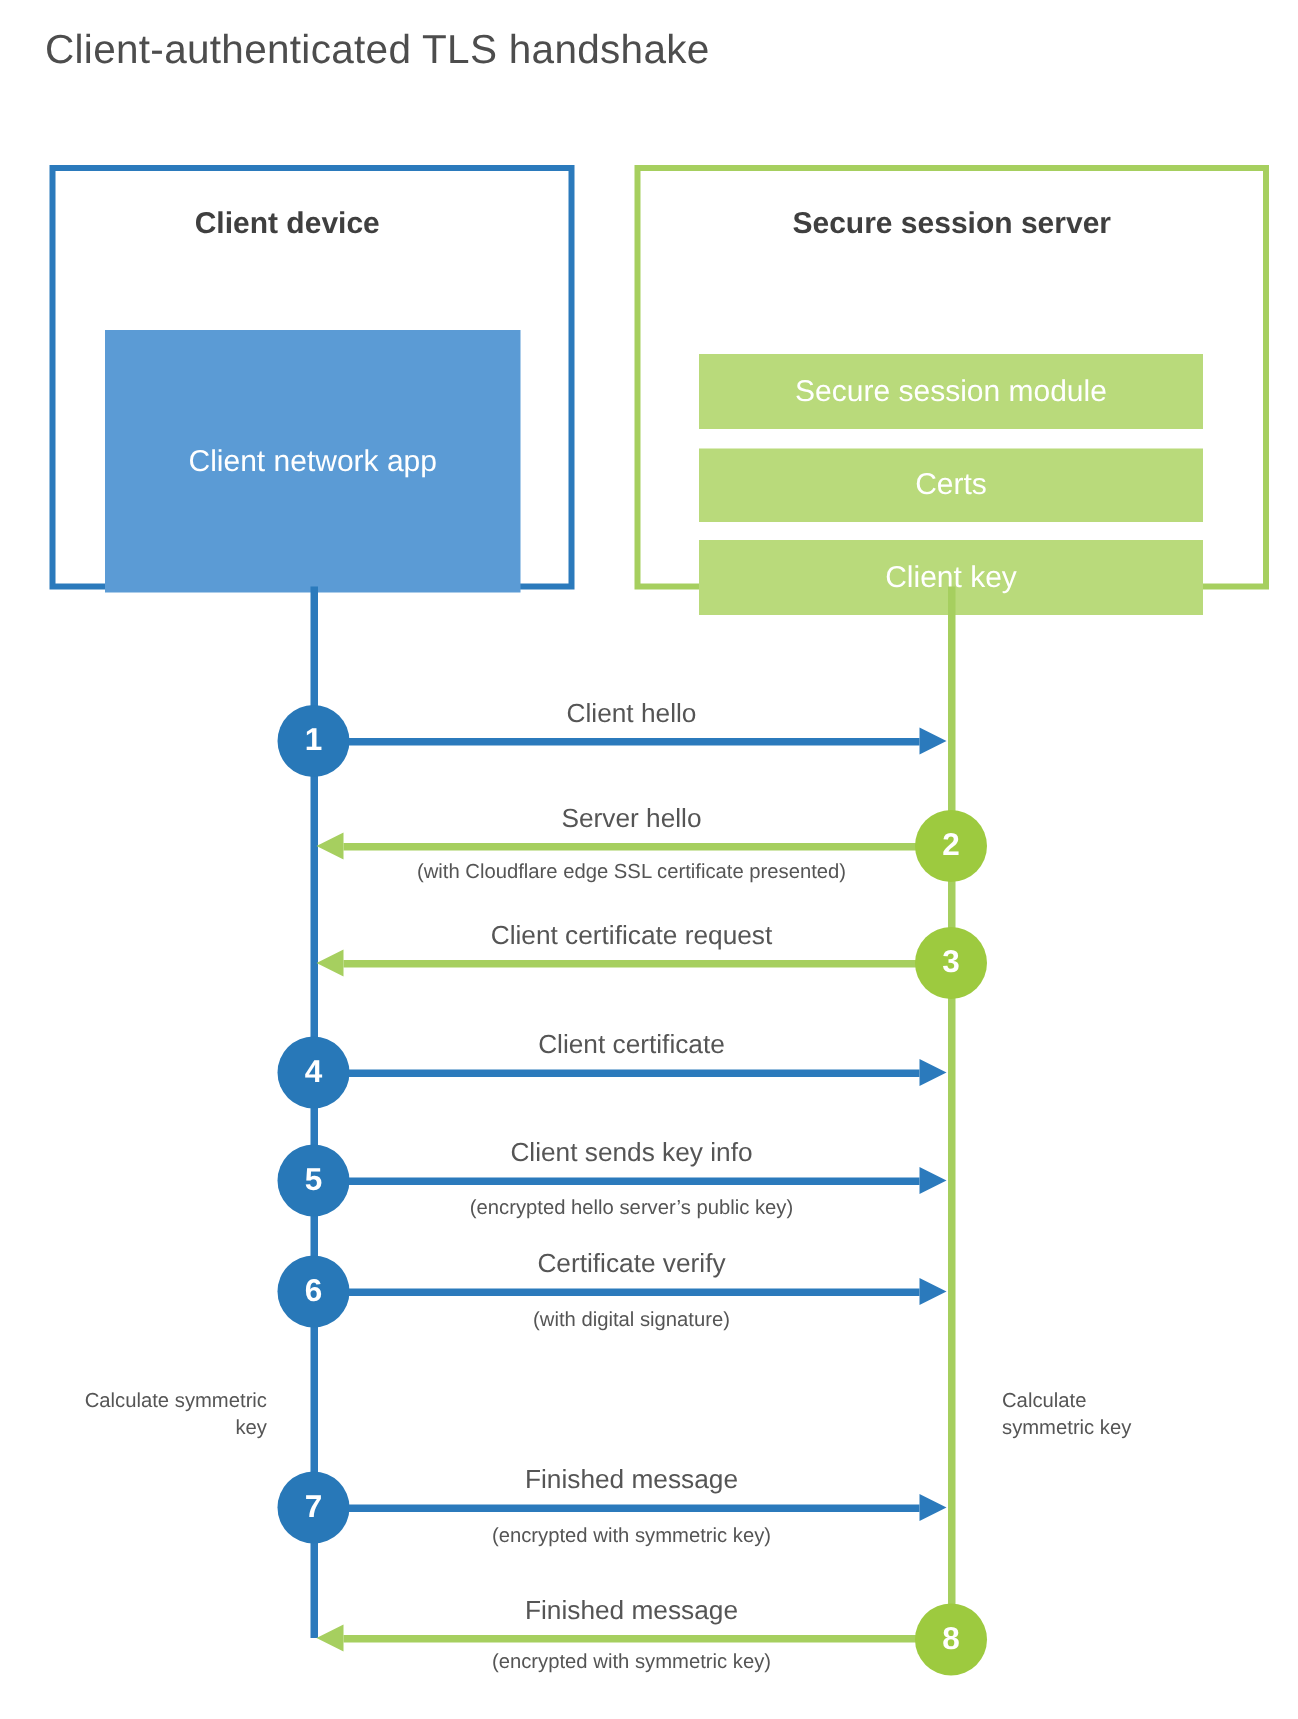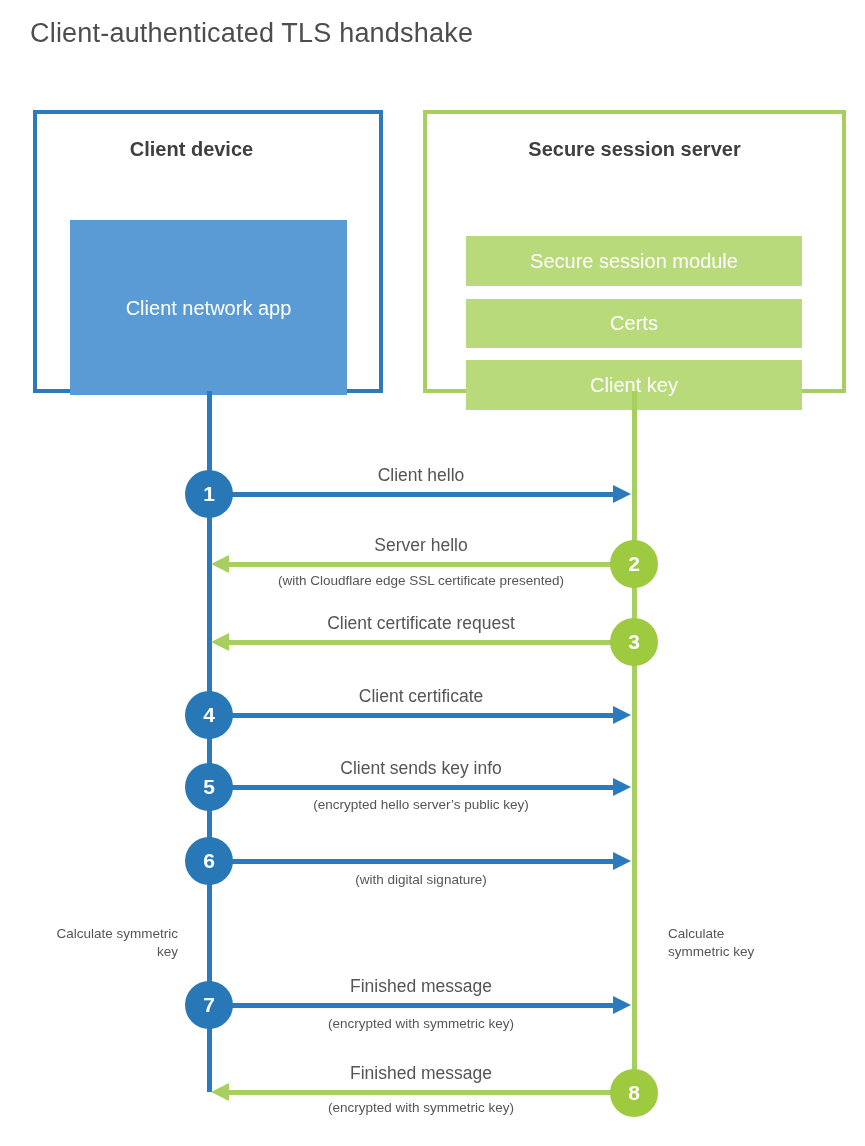--- a/index.html
+++ b/index.html
@@ -111,20 +111,21 @@
 
   <div class="abs hline blue" style="left:231px;top:785px;width:382px;"></div>
   <div class="abs head right blue" style="left:613px;top:778px;"></div>
   <div class="abs circle blue" style="top:763px;">5</div>
   <div class="abs mlabel" style="top:758px;">Client sends key info</div>
   <div class="abs msub" style="top:797px;">(encrypted hello server’s public key)</div>
 
   <div class="abs hline blue" style="left:231px;top:859px;width:382px;"></div>
   <div class="abs head right blue" style="left:613px;top:852px;"></div>
   <div class="abs circle blue" style="top:837px;">6</div>
+  <div class="abs mlabel" style="top:832px;">Certificate verify</div>
   <div class="abs msub" style="top:872px;">(with digital signature)</div>
 
   <div class="abs hline blue" style="left:231px;top:1003px;width:382px;"></div>
   <div class="abs head right blue" style="left:613px;top:996px;"></div>
   <div class="abs circle blue" style="top:981px;">7</div>
   <div class="abs mlabel" style="top:976px;">Finished message</div>
   <div class="abs msub" style="top:1016px;">(encrypted with symmetric key)</div>
 
   <div class="abs hline green" style="left:229px;top:1090px;width:384px;"></div>
   <div class="abs head left green" style="left:211px;top:1083px;"></div>

